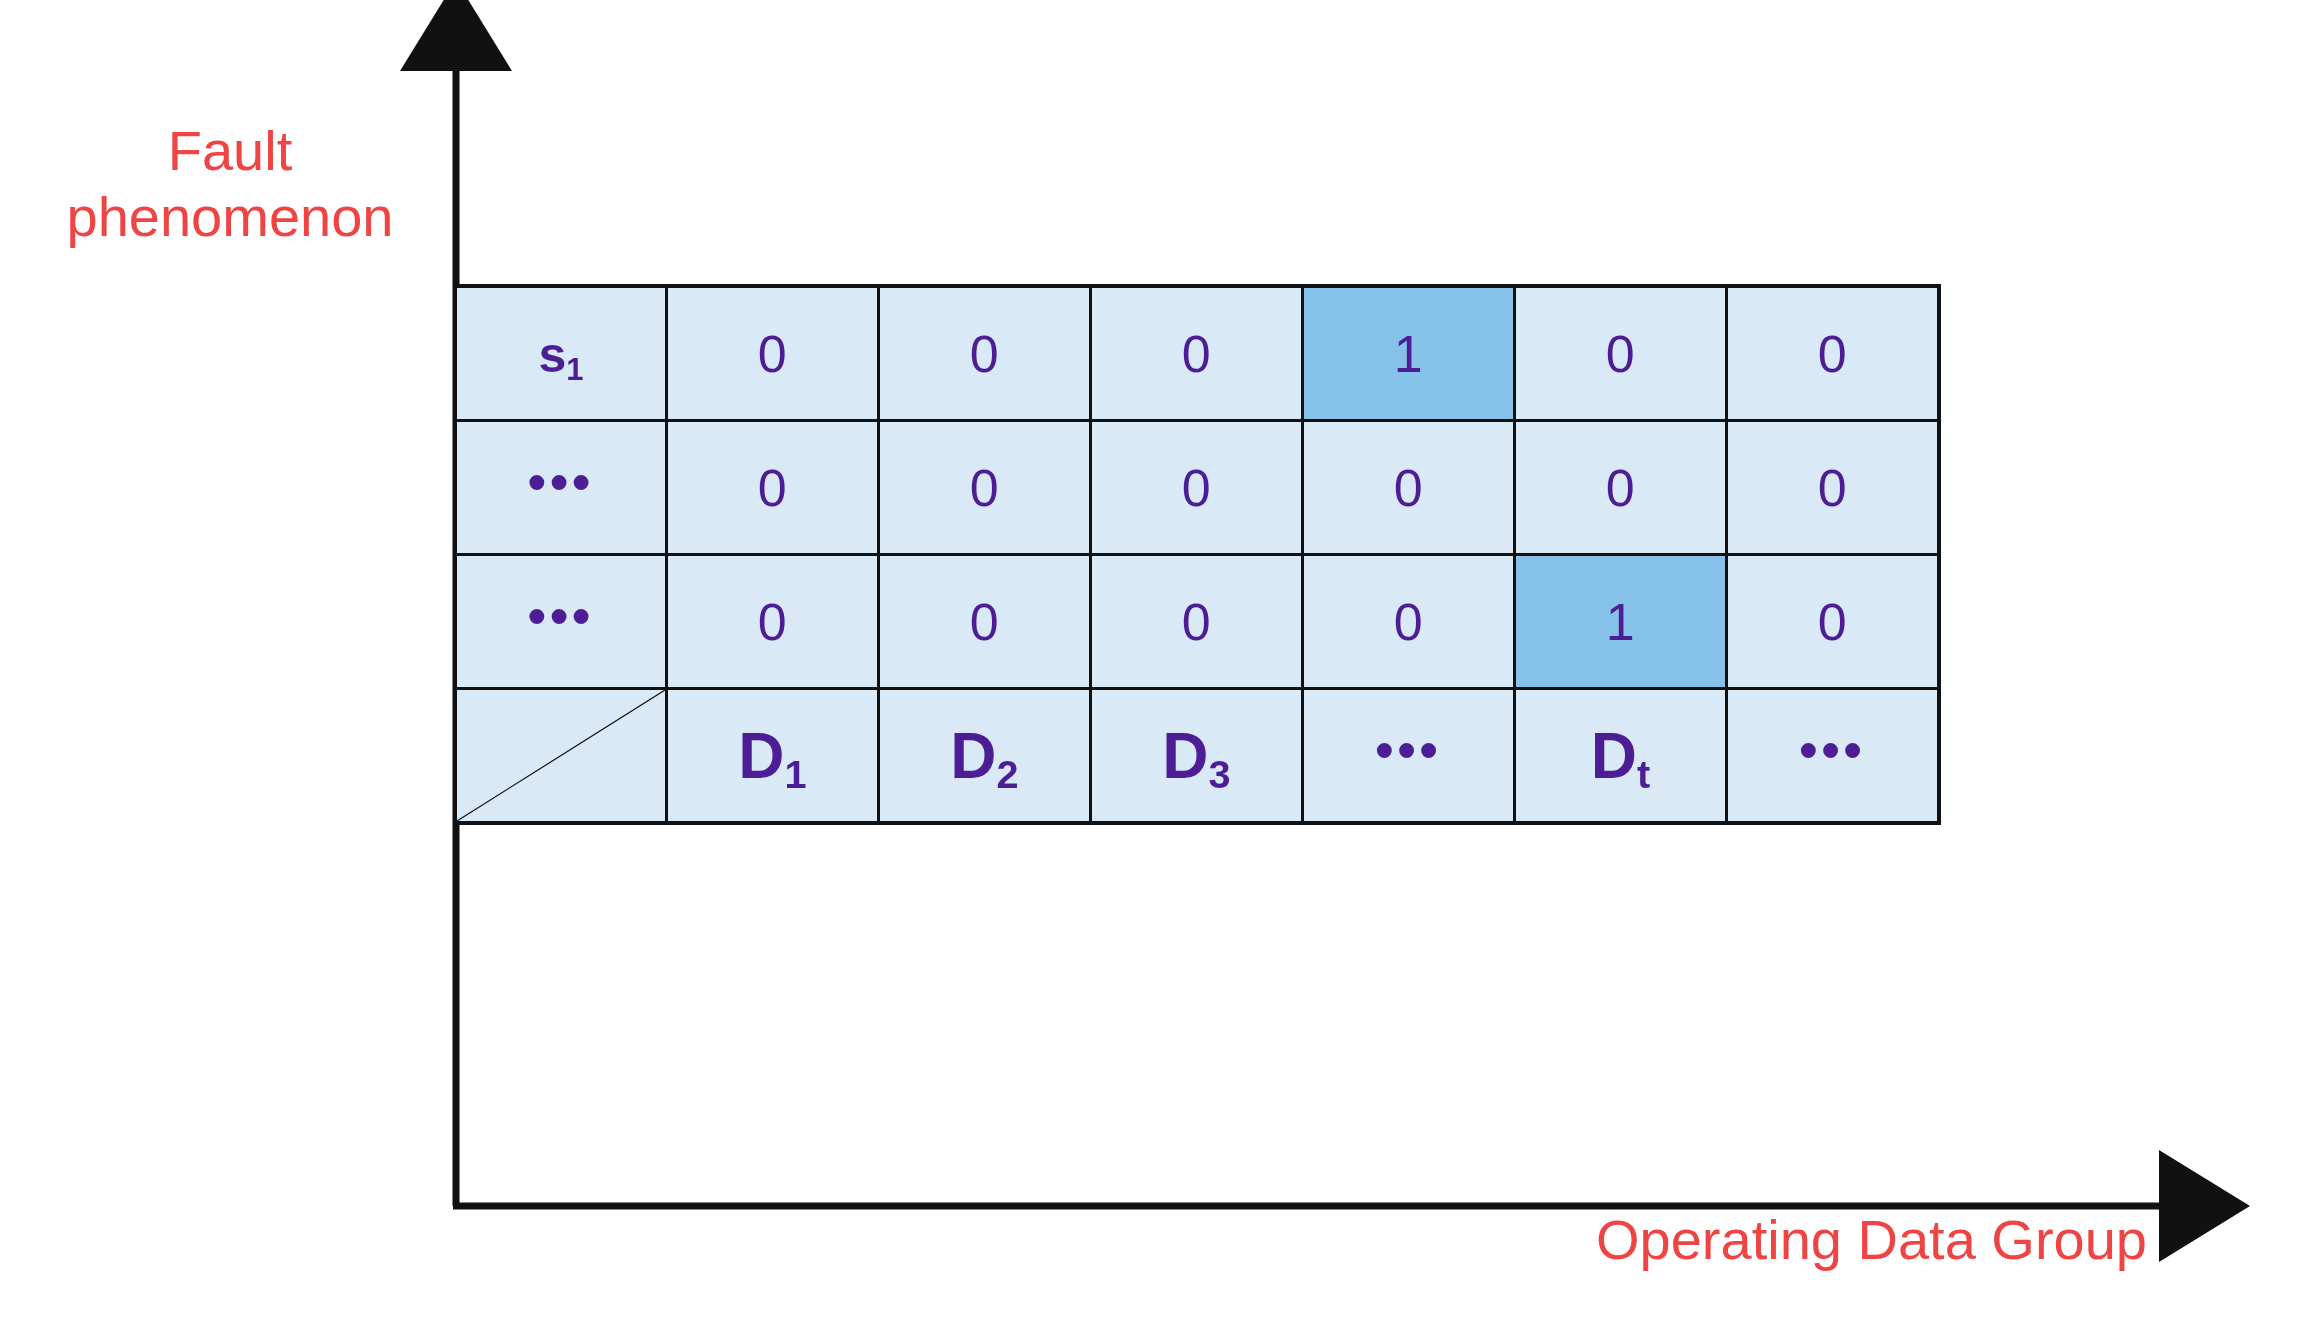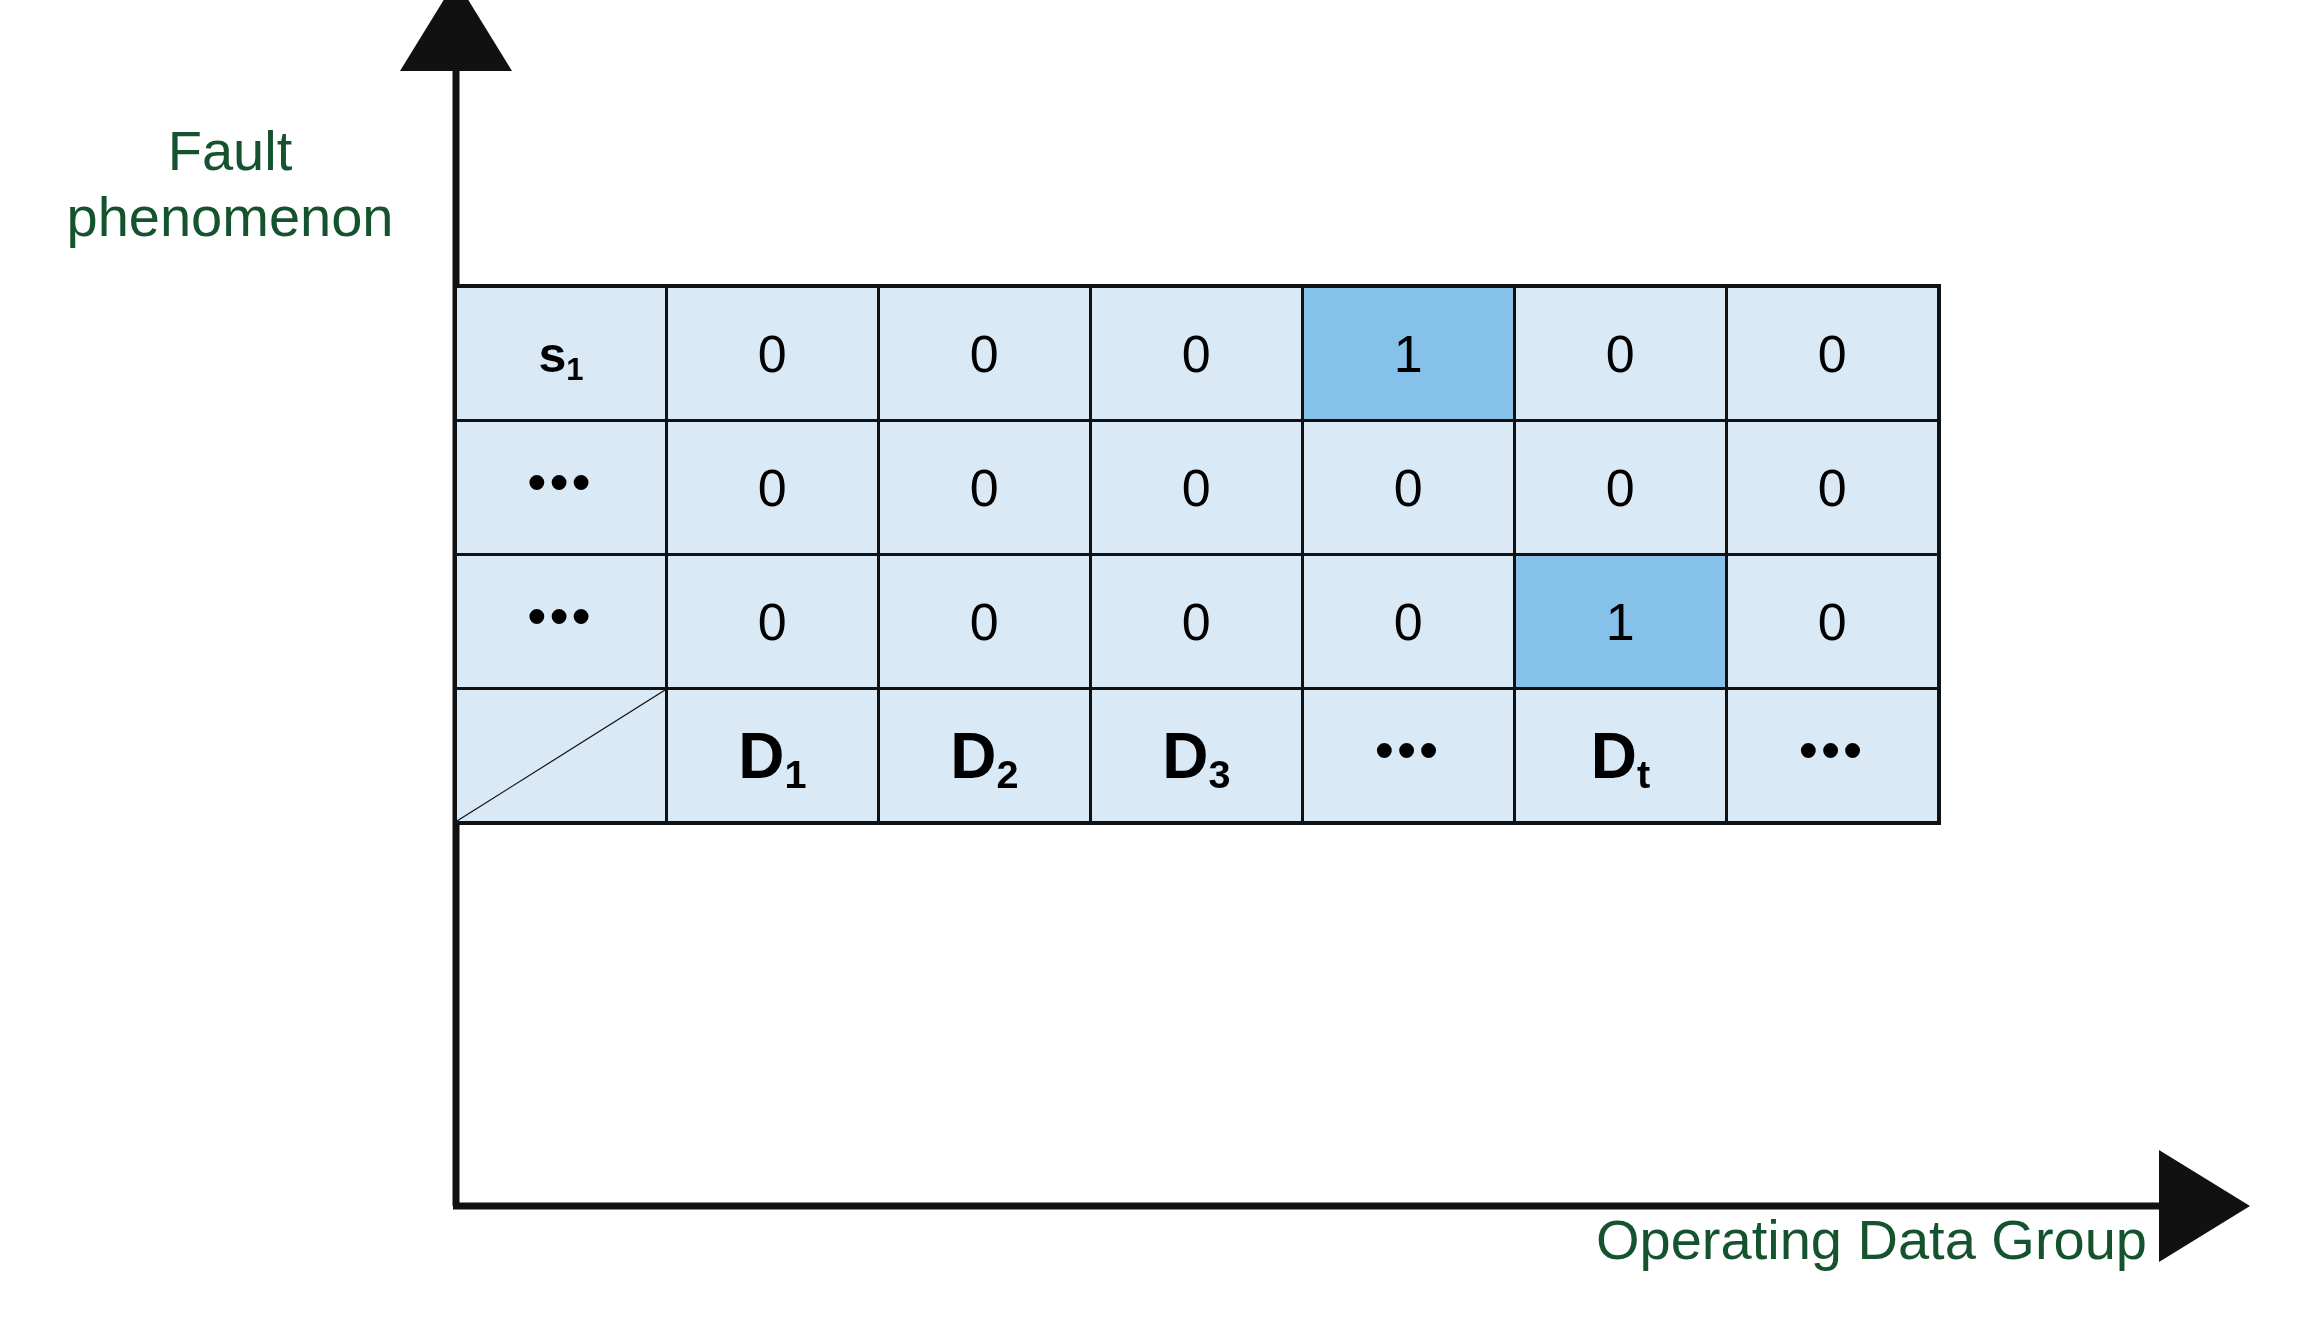--- a/index.html
+++ b/index.html
@@ -25,21 +25,21 @@
     left: 0;
     top: 0;
     width: 2324px;
     height: 1335px;
     pointer-events: none;
   }
 
   
   .axis-label {
     position: absolute;
-    color: #14532d;
+    color: #ef4444;
     font-size: 56px;
     line-height: 1.18;
     white-space: pre;
     font-family: "Liberation Sans", sans-serif;
   }
   #y-axis-label {
     left: 20px;
     top: 118px;
     width: 420px;
     text-align: center;
@@ -60,21 +60,21 @@
     border: 4px solid #111111;
   }
   #matrix td {
     border: 3px solid #111111;
     background: #d9e9f5;
     width: 209px;
     height: 131px;
     text-align: center;
     vertical-align: middle;
     padding: 0;
-    color: #000000;
+    color: #4c1d95;
     font-size: 52px;
     font-family: "Liberation Sans", sans-serif;
   }
   #matrix td.label-col {
     width: 208px;
   }
   #matrix td.hot {
     background: #85c1e9;
   }
   .cellval {

